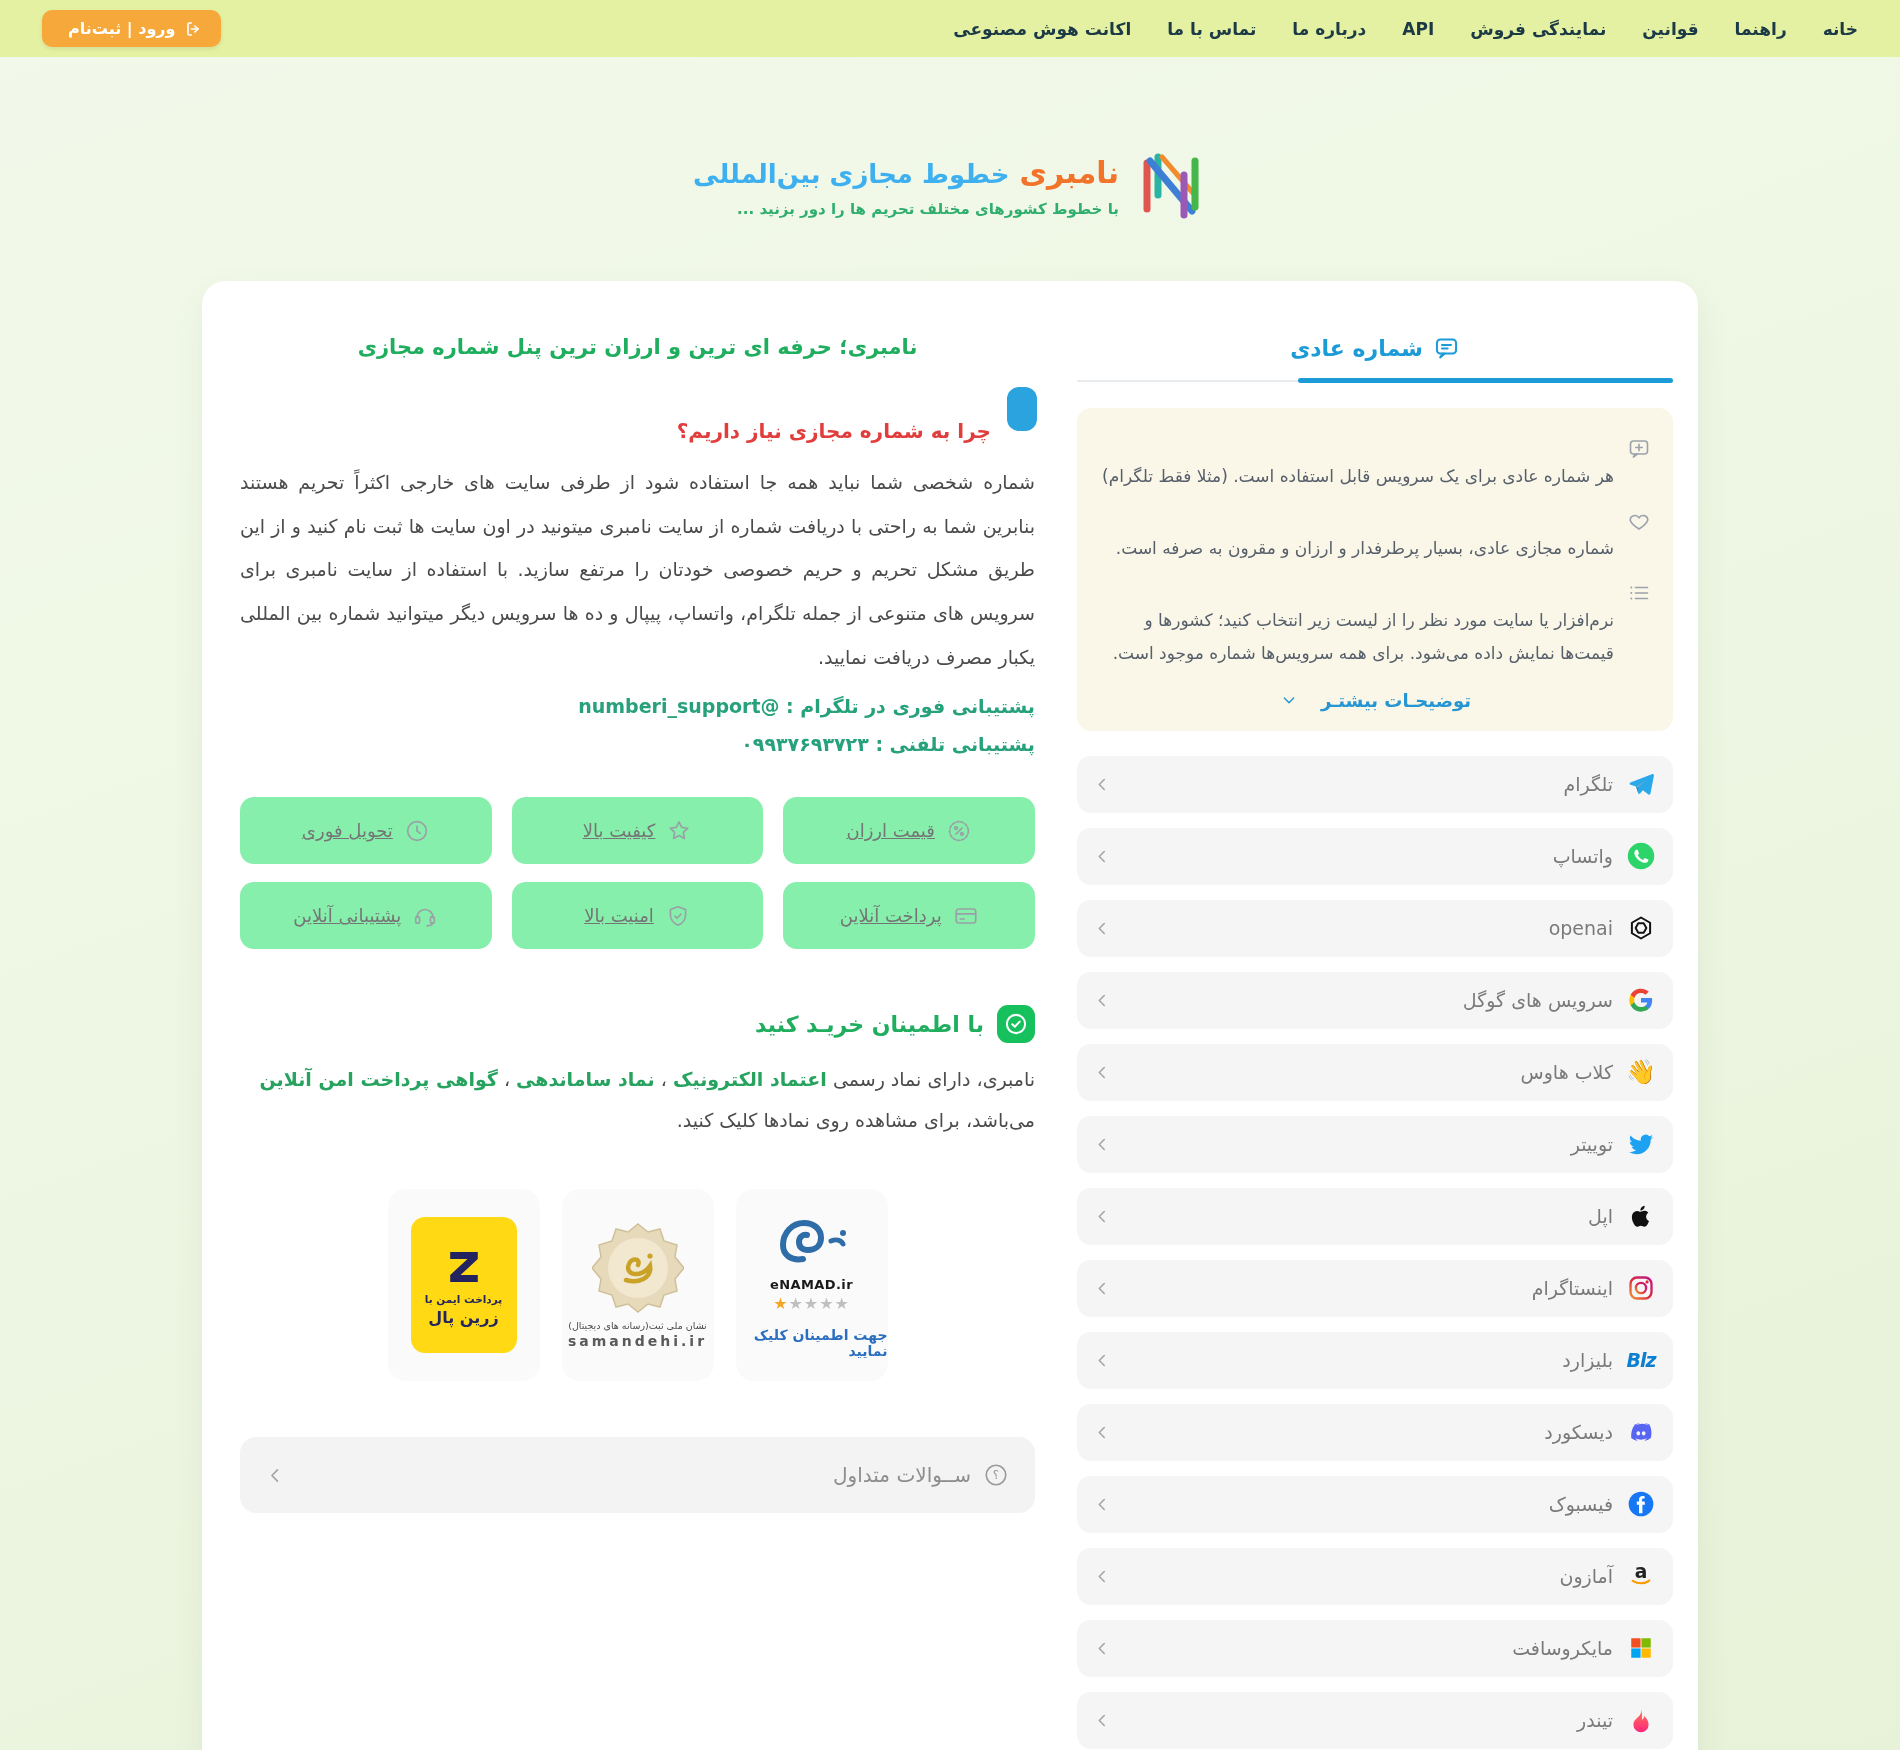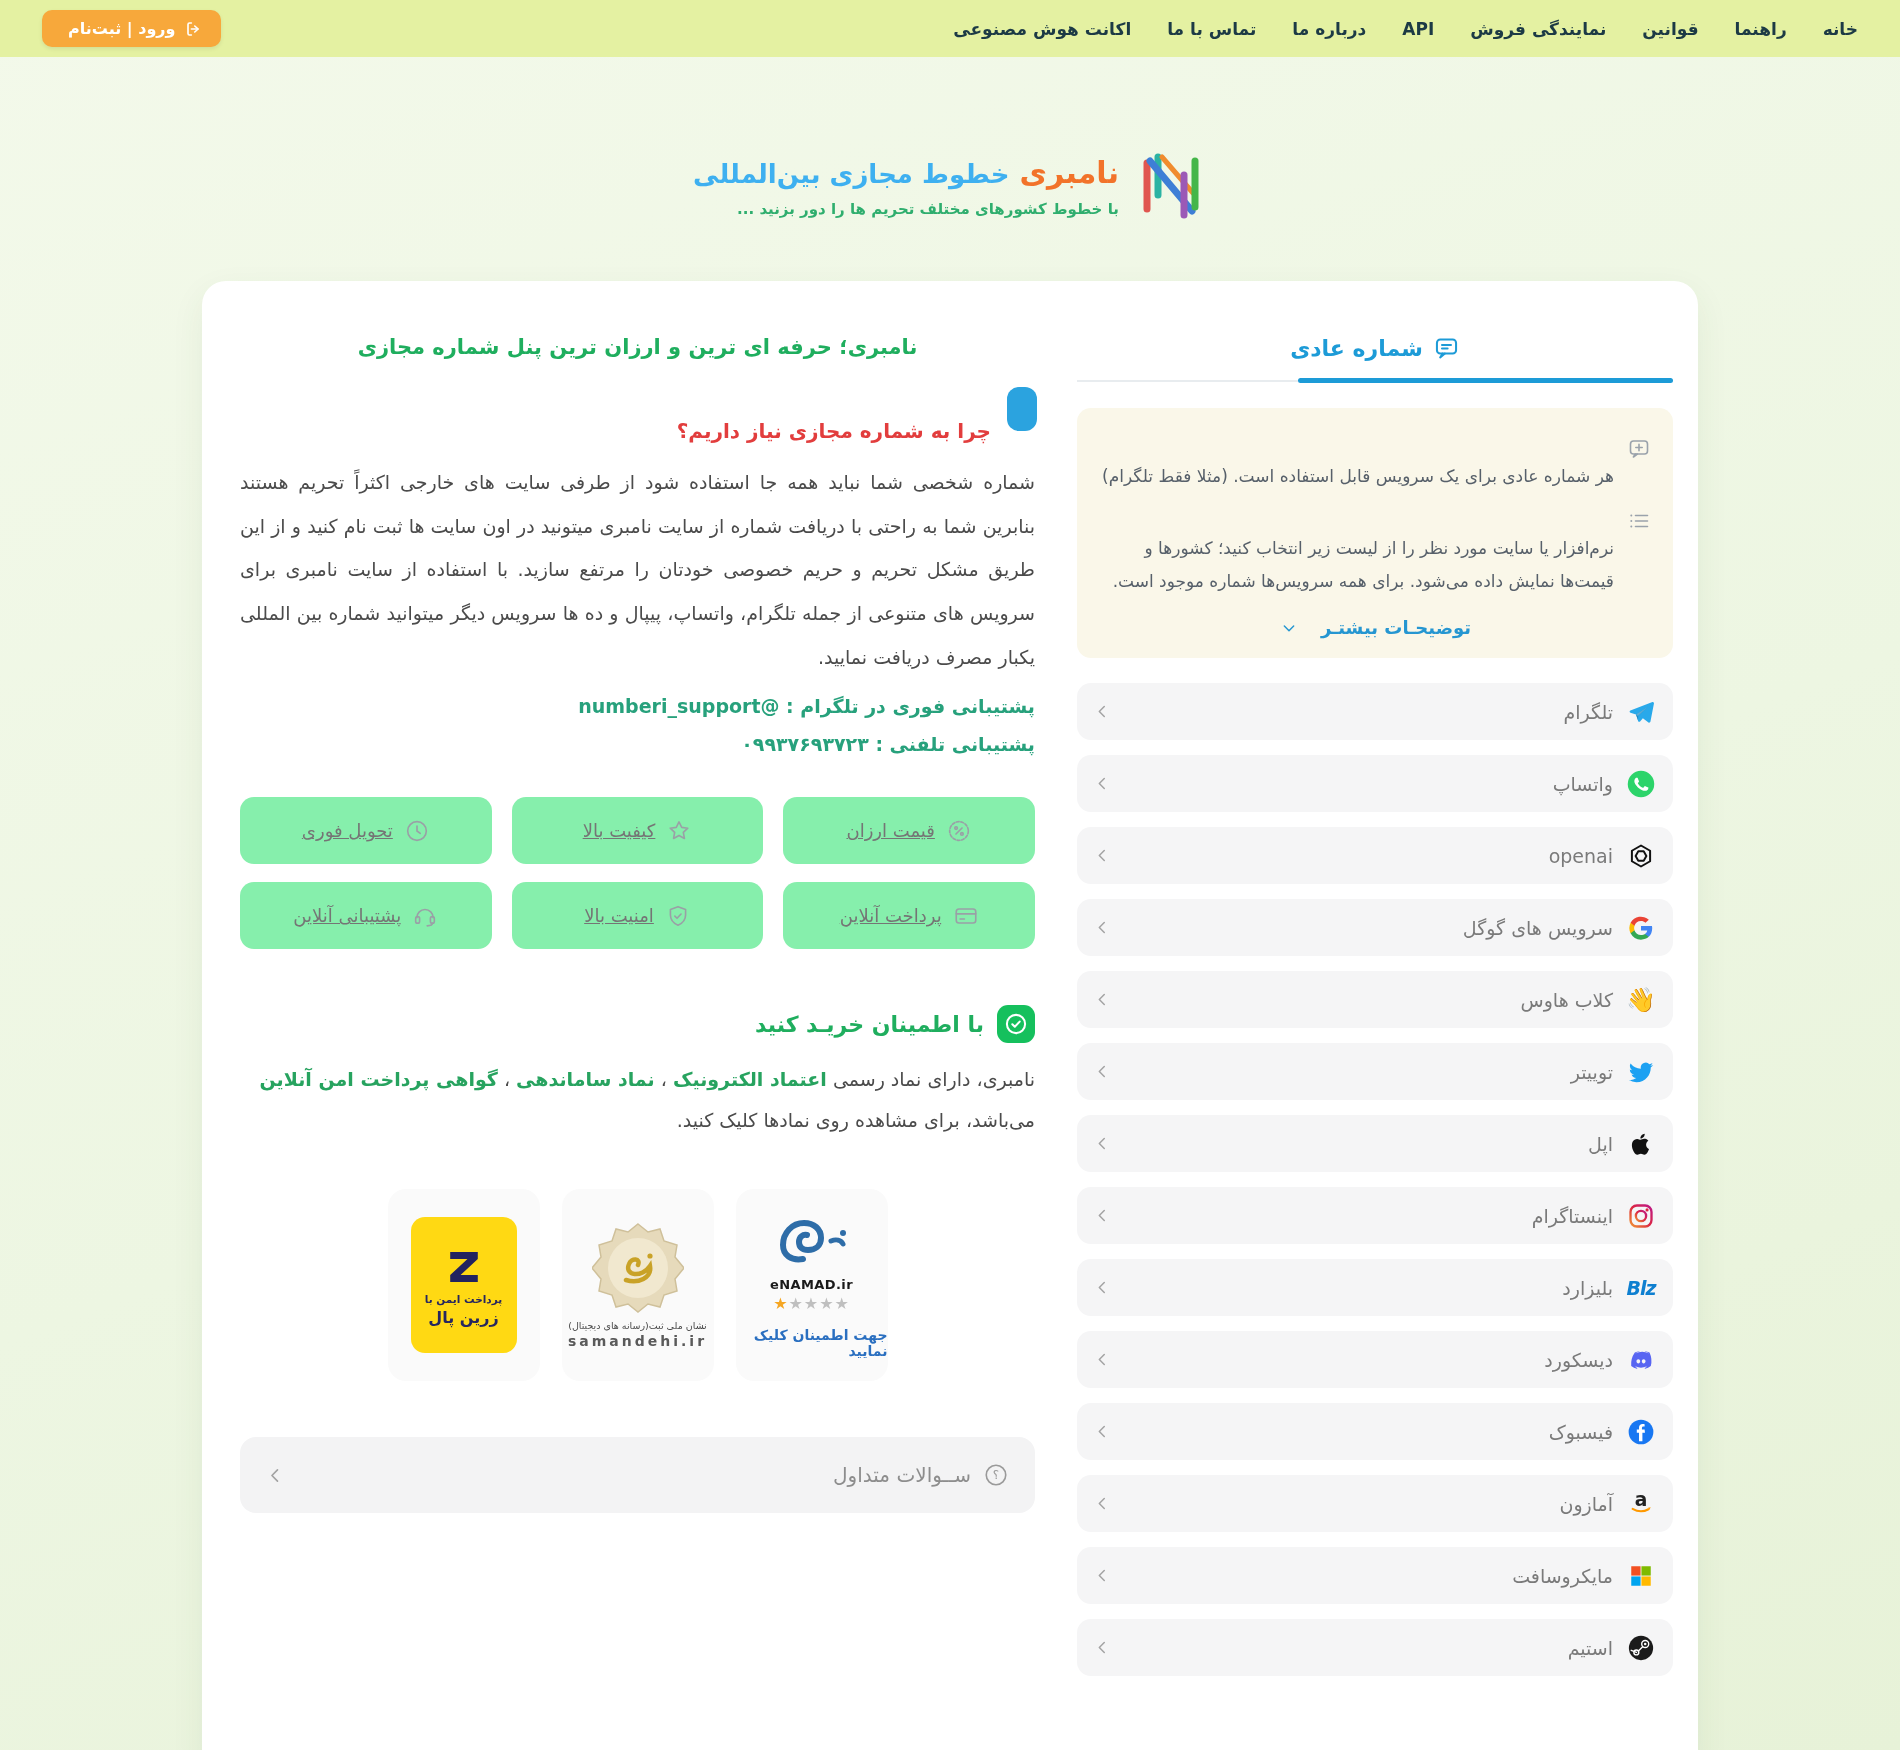--- a/index.html
+++ b/index.html
@@ -201,20 +201,28 @@
           <svg width="24" height="24" viewBox="0 0 24 24" fill="none" stroke="#9aa2ab" stroke-width="1.6" stroke-linecap="round" stroke-linejoin="round">
             <rect x="3.5" y="4" width="17" height="13" rx="3"></rect>
               <path d="M12 7.3v6.4M8.8 10.5h6.4"></path>
               <path d="M8.3 17l-1.9 3 3.9-3"></path>
           </svg>
         </span>
         <span class="b-text">هر شماره عادی برای یک سرویس قابل استفاده است. (مثلا فقط تلگرام)</span>
       </div>
       <div class="bullet">
         <span class="b-icon">
+          <svg width="24" height="24" viewBox="0 0 24 24" fill="none" stroke="#9aa2ab" stroke-width="1.6" stroke-linecap="round" stroke-linejoin="round">
+            <path d="M12 20s-7.3-4.6-8.8-8.8a4.7 4.7 0 0 1 8.8-2.3A4.7 4.7 0 0 1 20.8 11C19.3 15.4 12 20 12 20z"></path>
+          </svg>
+        </span>
+        <span class="b-text">شماره مجازی عادی، بسیار پرطرفدار و ارزان و مقرون به صرفه است.</span>
+      </div>
+      <div class="bullet">
+        <span class="b-icon">
           <svg width="24" height="24" viewBox="0 0 24 24" fill="none" stroke="#9aa2ab" stroke-width="1.6" stroke-linecap="round">
             <path d="M8.5 6.5h12M8.5 12h12M8.5 17.5h12"></path>
             <circle cx="4.3" cy="6.5" r="1" fill="#9aa2ab" stroke="none"></circle>
             <circle cx="4.3" cy="12" r="1" fill="#9aa2ab" stroke="none"></circle>
             <circle cx="4.3" cy="17.5" r="1" fill="#9aa2ab" stroke="none"></circle>
           </svg>
         </span>
         <span class="b-text">نرم‌افزار یا سایت مورد نظر را از لیست زیر انتخاب کنید؛ کشورها و قیمت‌ها نمایش داده می‌شود. برای همه سرویس‌ها شماره موجود است.</span>
       </div>
       <div class="more-link">
@@ -418,20 +426,39 @@
           </svg>
         </span>
         <span class="s-label">مایکروسافت</span>
         <span class="s-chevron">
           <svg width="17" height="17" viewBox="0 0 24 24" fill="none" stroke="#a3a3a3" stroke-width="2.1" stroke-linecap="round" stroke-linejoin="round">
               <polyline points="14.5 5 7.5 12 14.5 19"></polyline>
             </svg>
         </span>
       </div>
 
+      <div class="service-row">
+        <span class="s-icon">
+          <svg width="28" height="28" viewBox="0 0 24 24">
+            <defs>
+                <linearGradient id="tg1" x1="0" y1="0" x2="0" y2="1">
+              <stop offset="0" stop-color="#ff7854"></stop>
+                  <stop offset="1" stop-color="#fd267d"></stop>
+            </linearGradient>
+              </defs>
+            <path fill="url(#tg1)" d="M12 2.5s.8 3.8-1.8 6.3C7.6 11.3 5.5 12.8 5.5 16a6.5 6.5 0 0 0 13 0c0-4.2-2.7-5.8-3.6-7.6-.2 1.8-1 2.9-2.2 3.4.7-3-.2-7-.7-9.3z"></path>
+          </svg>
+        </span>
+        <span class="s-label">تیندر</span>
+        <span class="s-chevron">
+          <svg width="17" height="17" viewBox="0 0 24 24" fill="none" stroke="#a3a3a3" stroke-width="2.1" stroke-linecap="round" stroke-linejoin="round">
+              <polyline points="14.5 5 7.5 12 14.5 19"></polyline>
+            </svg>
+        </span>
+      </div>
 
       <div class="service-row">
         <span class="s-icon">
           <svg width="28" height="28" viewBox="0 0 24 24">
             <circle cx="12" cy="12" r="10.4" fill="#1b1b1b"></circle>
             <circle cx="15.6" cy="8.6" r="3" fill="none" stroke="#fff" stroke-width="1.2"></circle>
             <circle cx="15.6" cy="8.6" r="1.1" fill="#fff"></circle>
             <circle cx="8" cy="15.8" r="2.1" fill="none" stroke="#fff" stroke-width="1.2"></circle>
             <path d="M3.6 14l4.5 1.8M9.8 14.5l3.6-3.6" stroke="#fff" stroke-width="1.2" stroke-linecap="round"></path>
           </svg>

